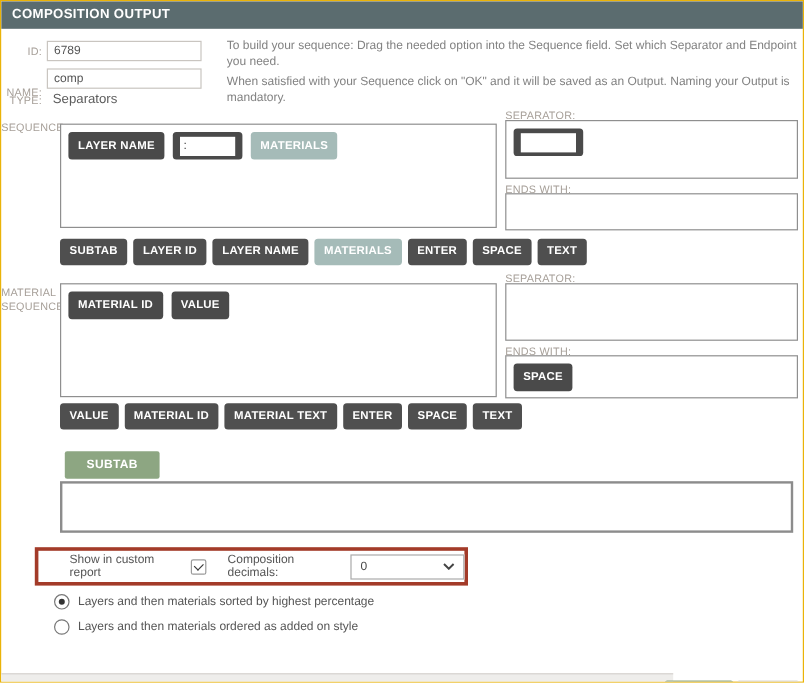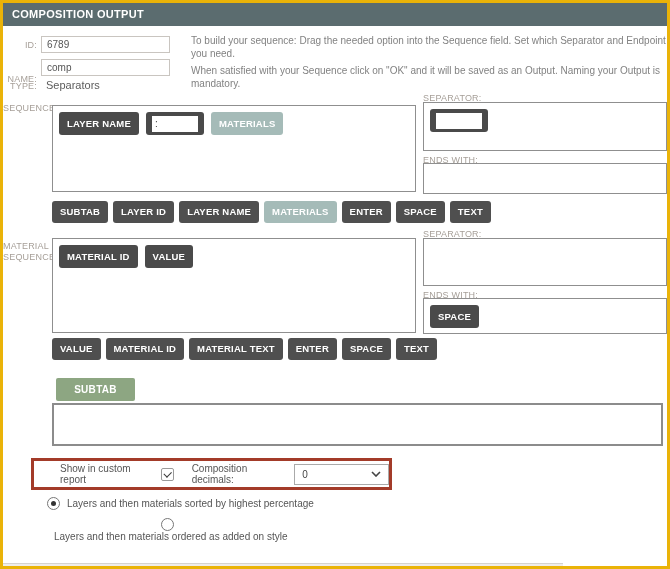--- a/index.html
+++ b/index.html
@@ -1,20 +1,20 @@
 <!DOCTYPE html>
 <html><head>
 <meta charset="utf-8">
 <style>
   * { box-sizing: border-box; margin: 0; padding: 0; }
   html,body { background:#fff; }
   body { font-family: "Liberation Sans", "DejaVu Sans", sans-serif; }
   .dialog {
     position: relative; width: 670px; height: 569px;
-    background: #fff; border: 3px solid #eab308; overflow: hidden;
+    background: #fff; border: 1px solid #eab308; overflow: hidden;
   }
   .header {
     position: absolute; left:0; top:0; width:670px; height:23px;
     background:#5b6c6f; color:#fff; font-size:11px; font-weight:bold;
     line-height:23px; padding-left:9px; letter-spacing:.3px;
   }
   .flabel {
     position:absolute; font-size:9px; color:#a69f98; text-align:right;
     letter-spacing:.2px;
   }
@@ -192,21 +192,21 @@
       <svg width="10" height="6" viewBox="0 0 10 6">
           <polyline points="1,1 5,5 9,1" fill="none" stroke="#444" stroke-width="1.6"></polyline>
         </svg>
     </div>
   </div>
 
   <div class="radio-row" style="top:494px;">
     <span class="radio selected"></span>
     <span class="opt-label">Layers and then materials sorted by highest percentage</span>
   </div>
-  <div class="radio-row" style="top:515px;flex-direction:column;">
+  <div class="radio-row" style="top:515px;">
     <span class="radio"></span>
     <span class="opt-label">Layers and then materials ordered as added on style</span>
   </div>
 
   <div class="footer">
     <button class="ok-btn">OK</button>
     <button class="cancel-btn">CANCEL</button>
   </div>
 
 </div>

